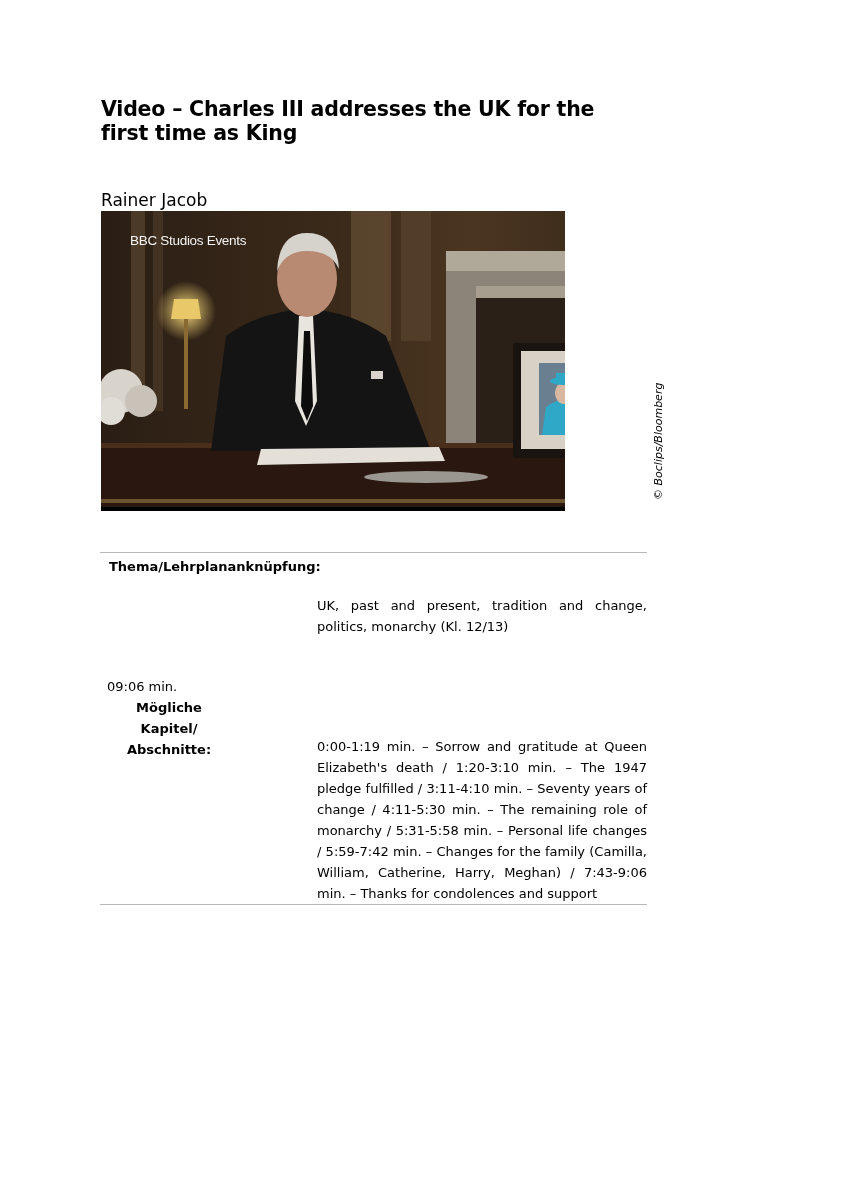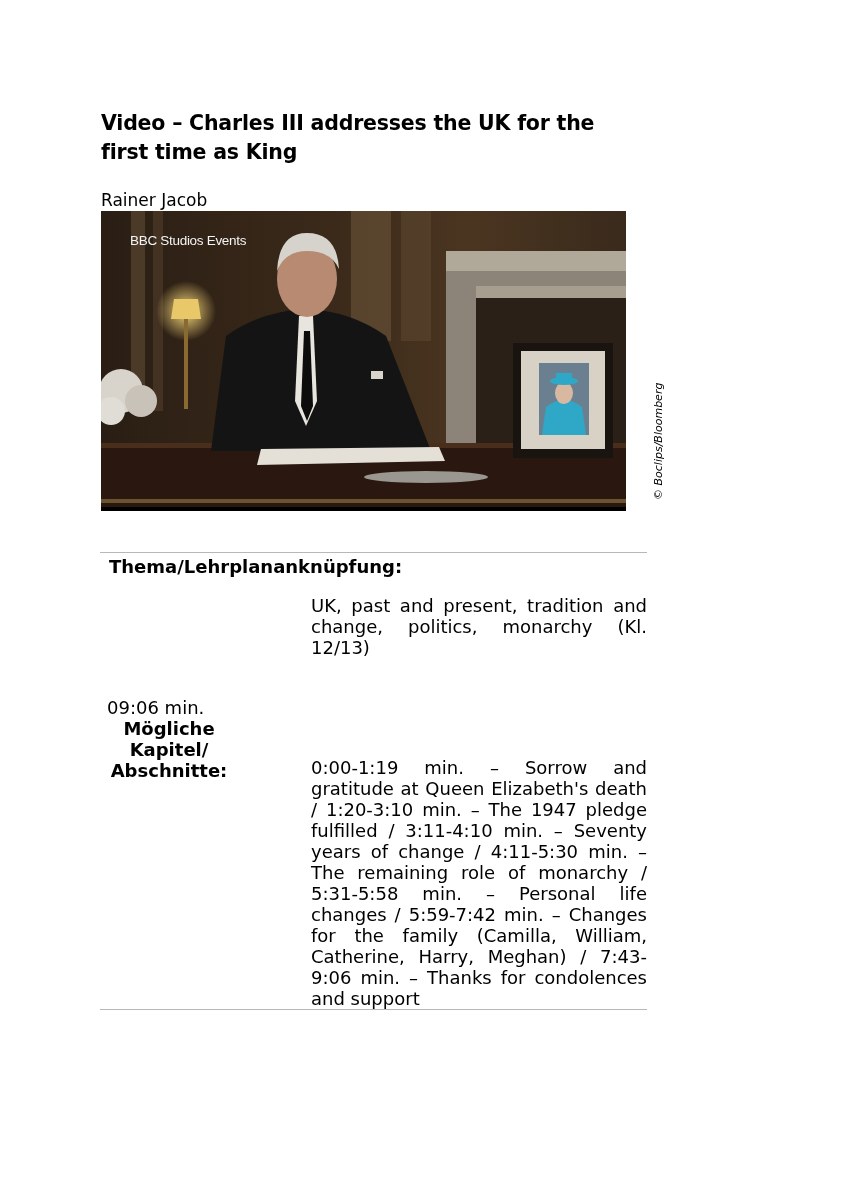--- a/index.html
+++ b/index.html
@@ -1,24 +1,24 @@
 <!DOCTYPE html>
 <html><head>
 <meta charset="utf-8">
 <style>
   html, body { margin:0; padding:0; background:#ffffff; }
   body { width:849px; height:1200px; position:relative; font-family:"DejaVu Sans", sans-serif; color:#000; overflow:hidden; }
-  .title { position:absolute; left:101px; top:109px; width:540px; font-size:20.5px; font-weight:bold; line-height:29px; letter-spacing:-0.2px; margin:0; }
+  .title { position:absolute; left:101px; top:97px; width:540px; font-size:20.5px; font-weight:bold; line-height:24px; letter-spacing:-0.2px; margin:0; }
   .author { position:absolute; left:101px; top:190px; font-size:17px; }
-  .video { position:absolute; left:101px; top:211px; width:525px; height:300px; overflow:hidden; background:#404040; }
+  .video { position:absolute; left:101px; top:211px; width:464px; height:300px; overflow:hidden; background:#404040; }
   .video svg { display:block; }
   .watermark { position:absolute; left:29px; top:22px; color:#f4f4f4; font-family:"Liberation Sans", sans-serif; font-size:13.5px; letter-spacing:-0.3px; }
   .credit { position:absolute; left:652px; top:500px; transform-origin:0 0; transform:rotate(-90deg); font-size:11px; font-style:italic; white-space:nowrap; }
   .meta { position:absolute; left:100px; top:552px; width:547px; border-top:1px solid #b8b8b8; border-bottom:1px solid #b8b8b8; padding:3px 0 0 0; }
-  .row { display:flex; font-size:18px; line-height:21px; }
+  .row { display:flex; font-size:13px; line-height:21px;gap:6px; }
   .label { width:195px; padding-left:9px; font-weight:bold; flex:none; }
   .value { width:337px; padding-left:7px; text-align:justify;margin-top:39px; }
 </style>
 </head>
 <body>
 
 <h1 class="title">Video – Charles III addresses the UK for the first time as King</h1>
 <div class="author">Rainer Jacob</div>
 
 <div class="video">

